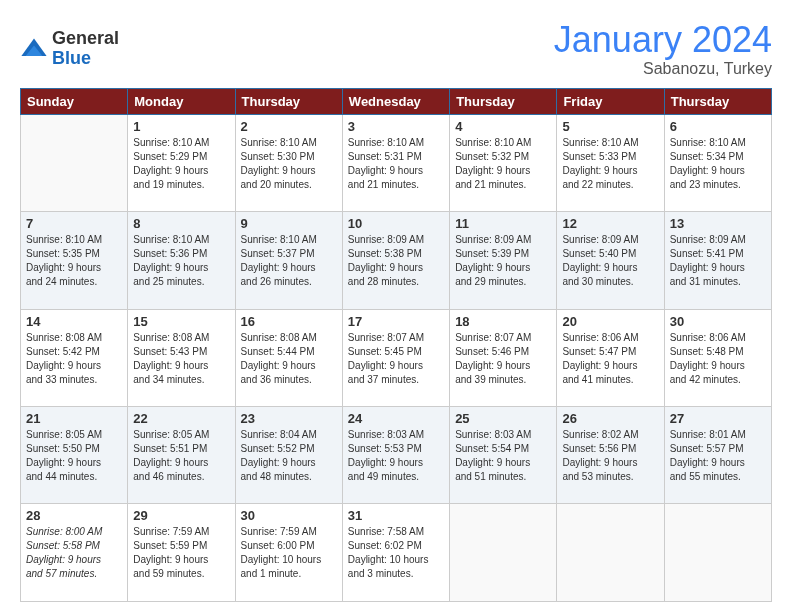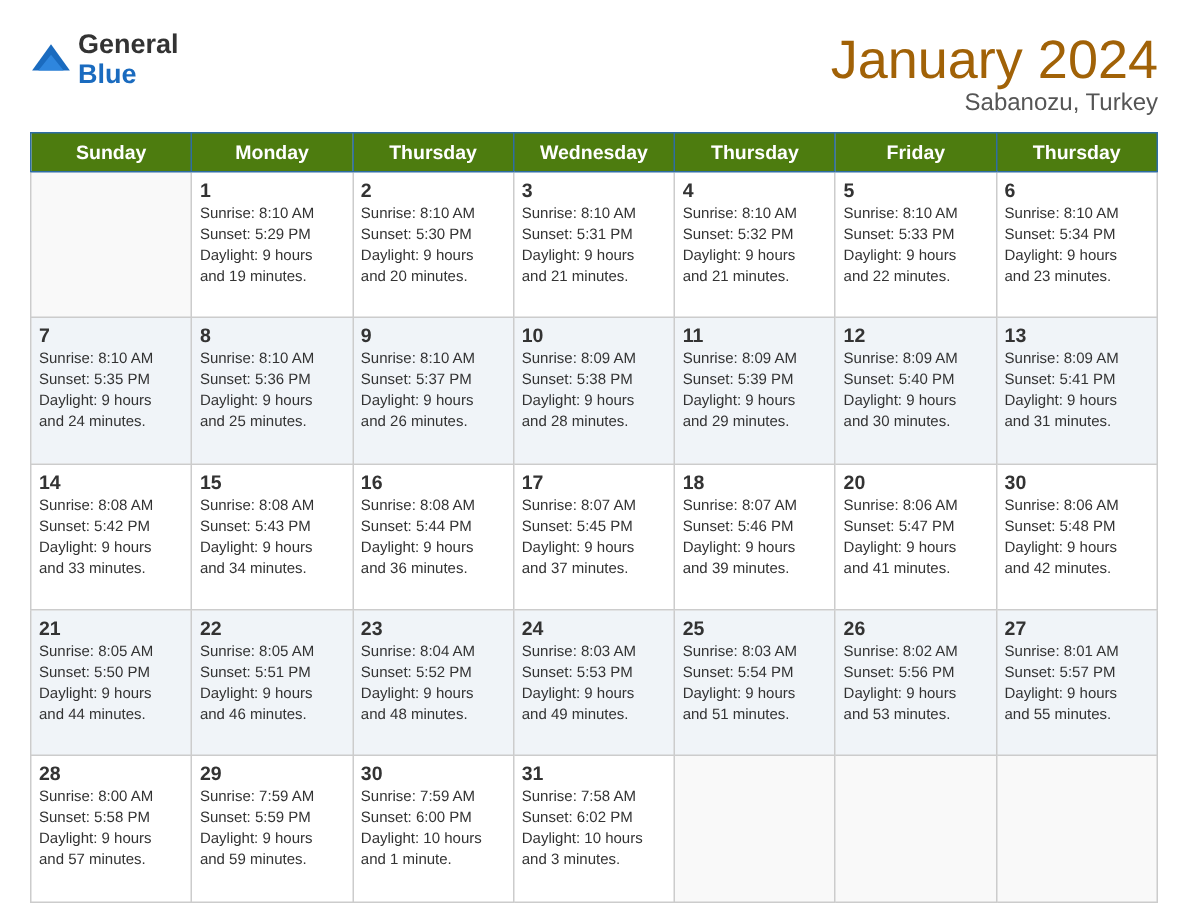--- a/index.html
+++ b/index.html
@@ -13,21 +13,21 @@
     .page {
       width: 792px;
       height: 612px;
       padding: 20px 20px 10px 20px;
       display: flex;
       flex-direction: column;
     }
     .header {
       display: flex;
       justify-content: space-between;
-      align-items: flex-start;
+      align-items: center;
       margin-bottom: 10px;
     }
     .logo {
       display: flex;
       align-items: center;
     }
     .logo-text {
       display: flex;
       flex-direction: column;
       line-height: 1.1;
@@ -46,37 +46,37 @@
       width: 28px;
       height: 28px;
       margin-right: 4px;
     }
     .title-section {
       text-align: right;
     }
     .month-title {
       font-size: 36px;
       font-weight: normal;
-      color: #a16207;
+      color: #3b82f6;
       line-height: 1.1;
     }
     .location-title {
       font-size: 16px;
       color: #555;
     }
     .calendar {
       flex: 1;
       border-collapse: collapse;
       width: 100%;
       table-layout: fixed;
     }
     .calendar th {
-      background-color: #4d7c0f;
+      background-color: #7f1d1d;
       color: #fff;
-      text-align: center;
+      text-align: left;
       padding: 5px 6px;
       font-size: 13px;
       font-weight: bold;
       border: 1px solid #2e6da4;
     }
     .calendar td {
       border: 1px solid #ccc;
       vertical-align: top;
       padding: 4px 5px;
       font-size: 10.5px;
@@ -330,21 +330,21 @@
             <span class="day-number">27</span>
             <div class="day-info" style="white-space: pre-line;">Sunrise: 8:01 AM
 Sunset: 5:57 PM
 Daylight: 9 hours
 and 55 minutes.</div>
           </td>
         </tr>
         <tr>
           <td>
             <span class="day-number">28</span>
-            <div class="day-info" style="white-space: pre-line;">Sunrise: 8:00 AM
+            <div class="day-info" style="white-space: pre-line; font-style: italic;">Sunrise: 8:00 AM
 Sunset: 5:58 PM
 Daylight: 9 hours
 and 57 minutes.</div>
           </td>
           <td>
             <span class="day-number">29</span>
             <div class="day-info" style="white-space: pre-line;">Sunrise: 7:59 AM
 Sunset: 5:59 PM
 Daylight: 9 hours
 and 59 minutes.</div>

